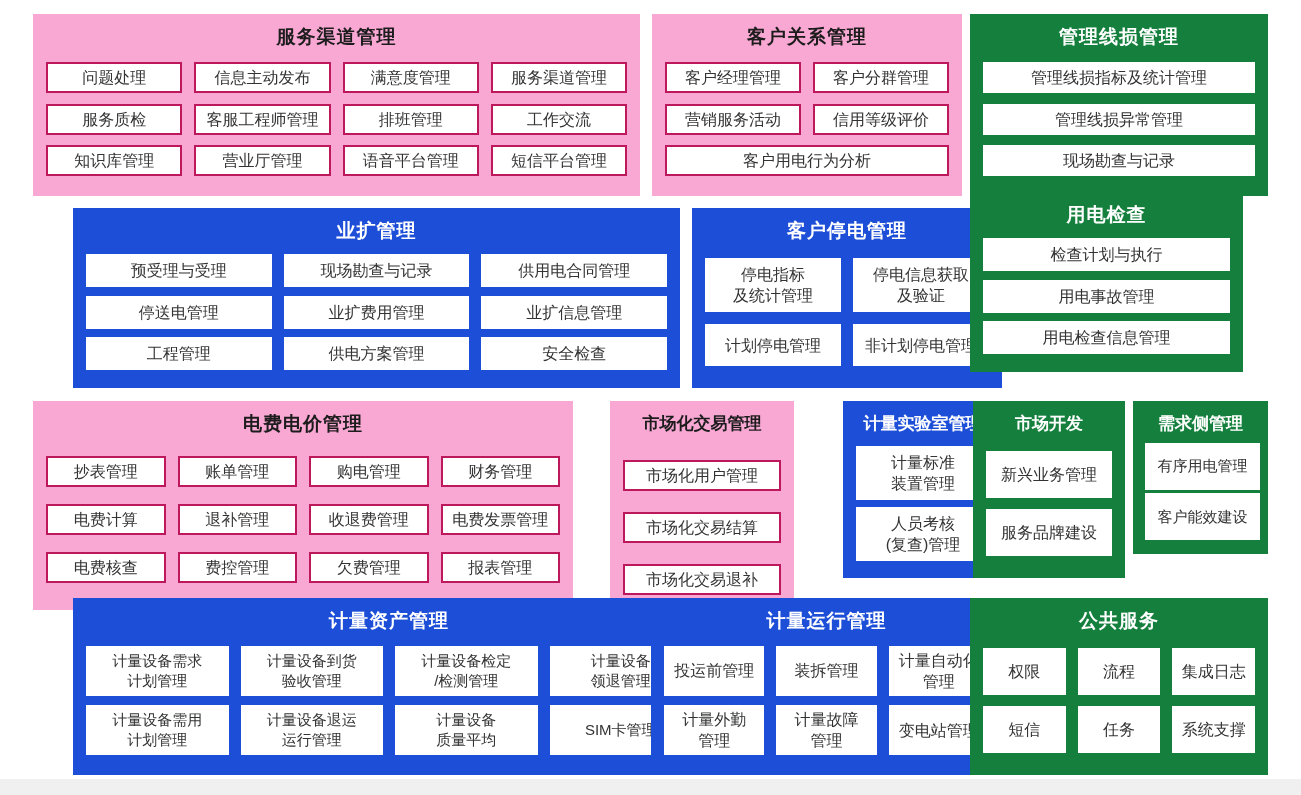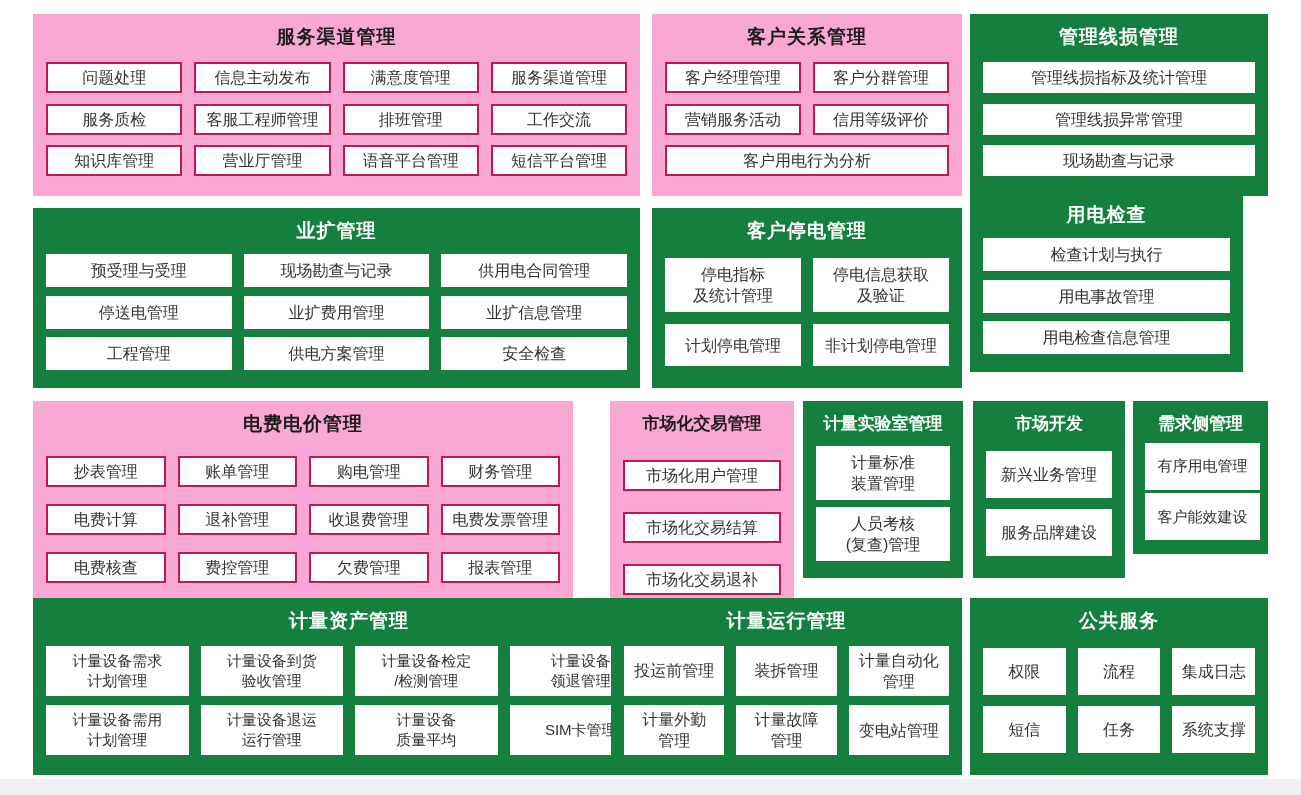--- a/index.html
+++ b/index.html
@@ -7,21 +7,21 @@
     width:1301px;height:795px;position:relative;overflow:hidden;
     background:#ffffff;
     font-family:"Liberation Sans","DejaVu Sans",sans-serif;
   }
   .canvas{position:absolute;inset:0;}
   .block{
     position:absolute;box-sizing:border-box;
     display:flex;flex-direction:column;
   }
   .light{background:#f9a8d4;}
-  .dark{background:#15803d;}
+  .dark{background:#1d4ed8;margin-left:40px;}
   .teal{background:#15803d;}
   .block h2{
     margin:9px 8px 0 8px;flex:none;
     text-align:center;font-size:19px;line-height:27px;font-weight:bold;
     letter-spacing:1px;
   }
   .light h2{color:#1c1c1c;}
   .dark h2,.teal h2{color:#ffffff;}
   .t17{font-size:17px !important;letter-spacing:0 !important;}
   .grid{

